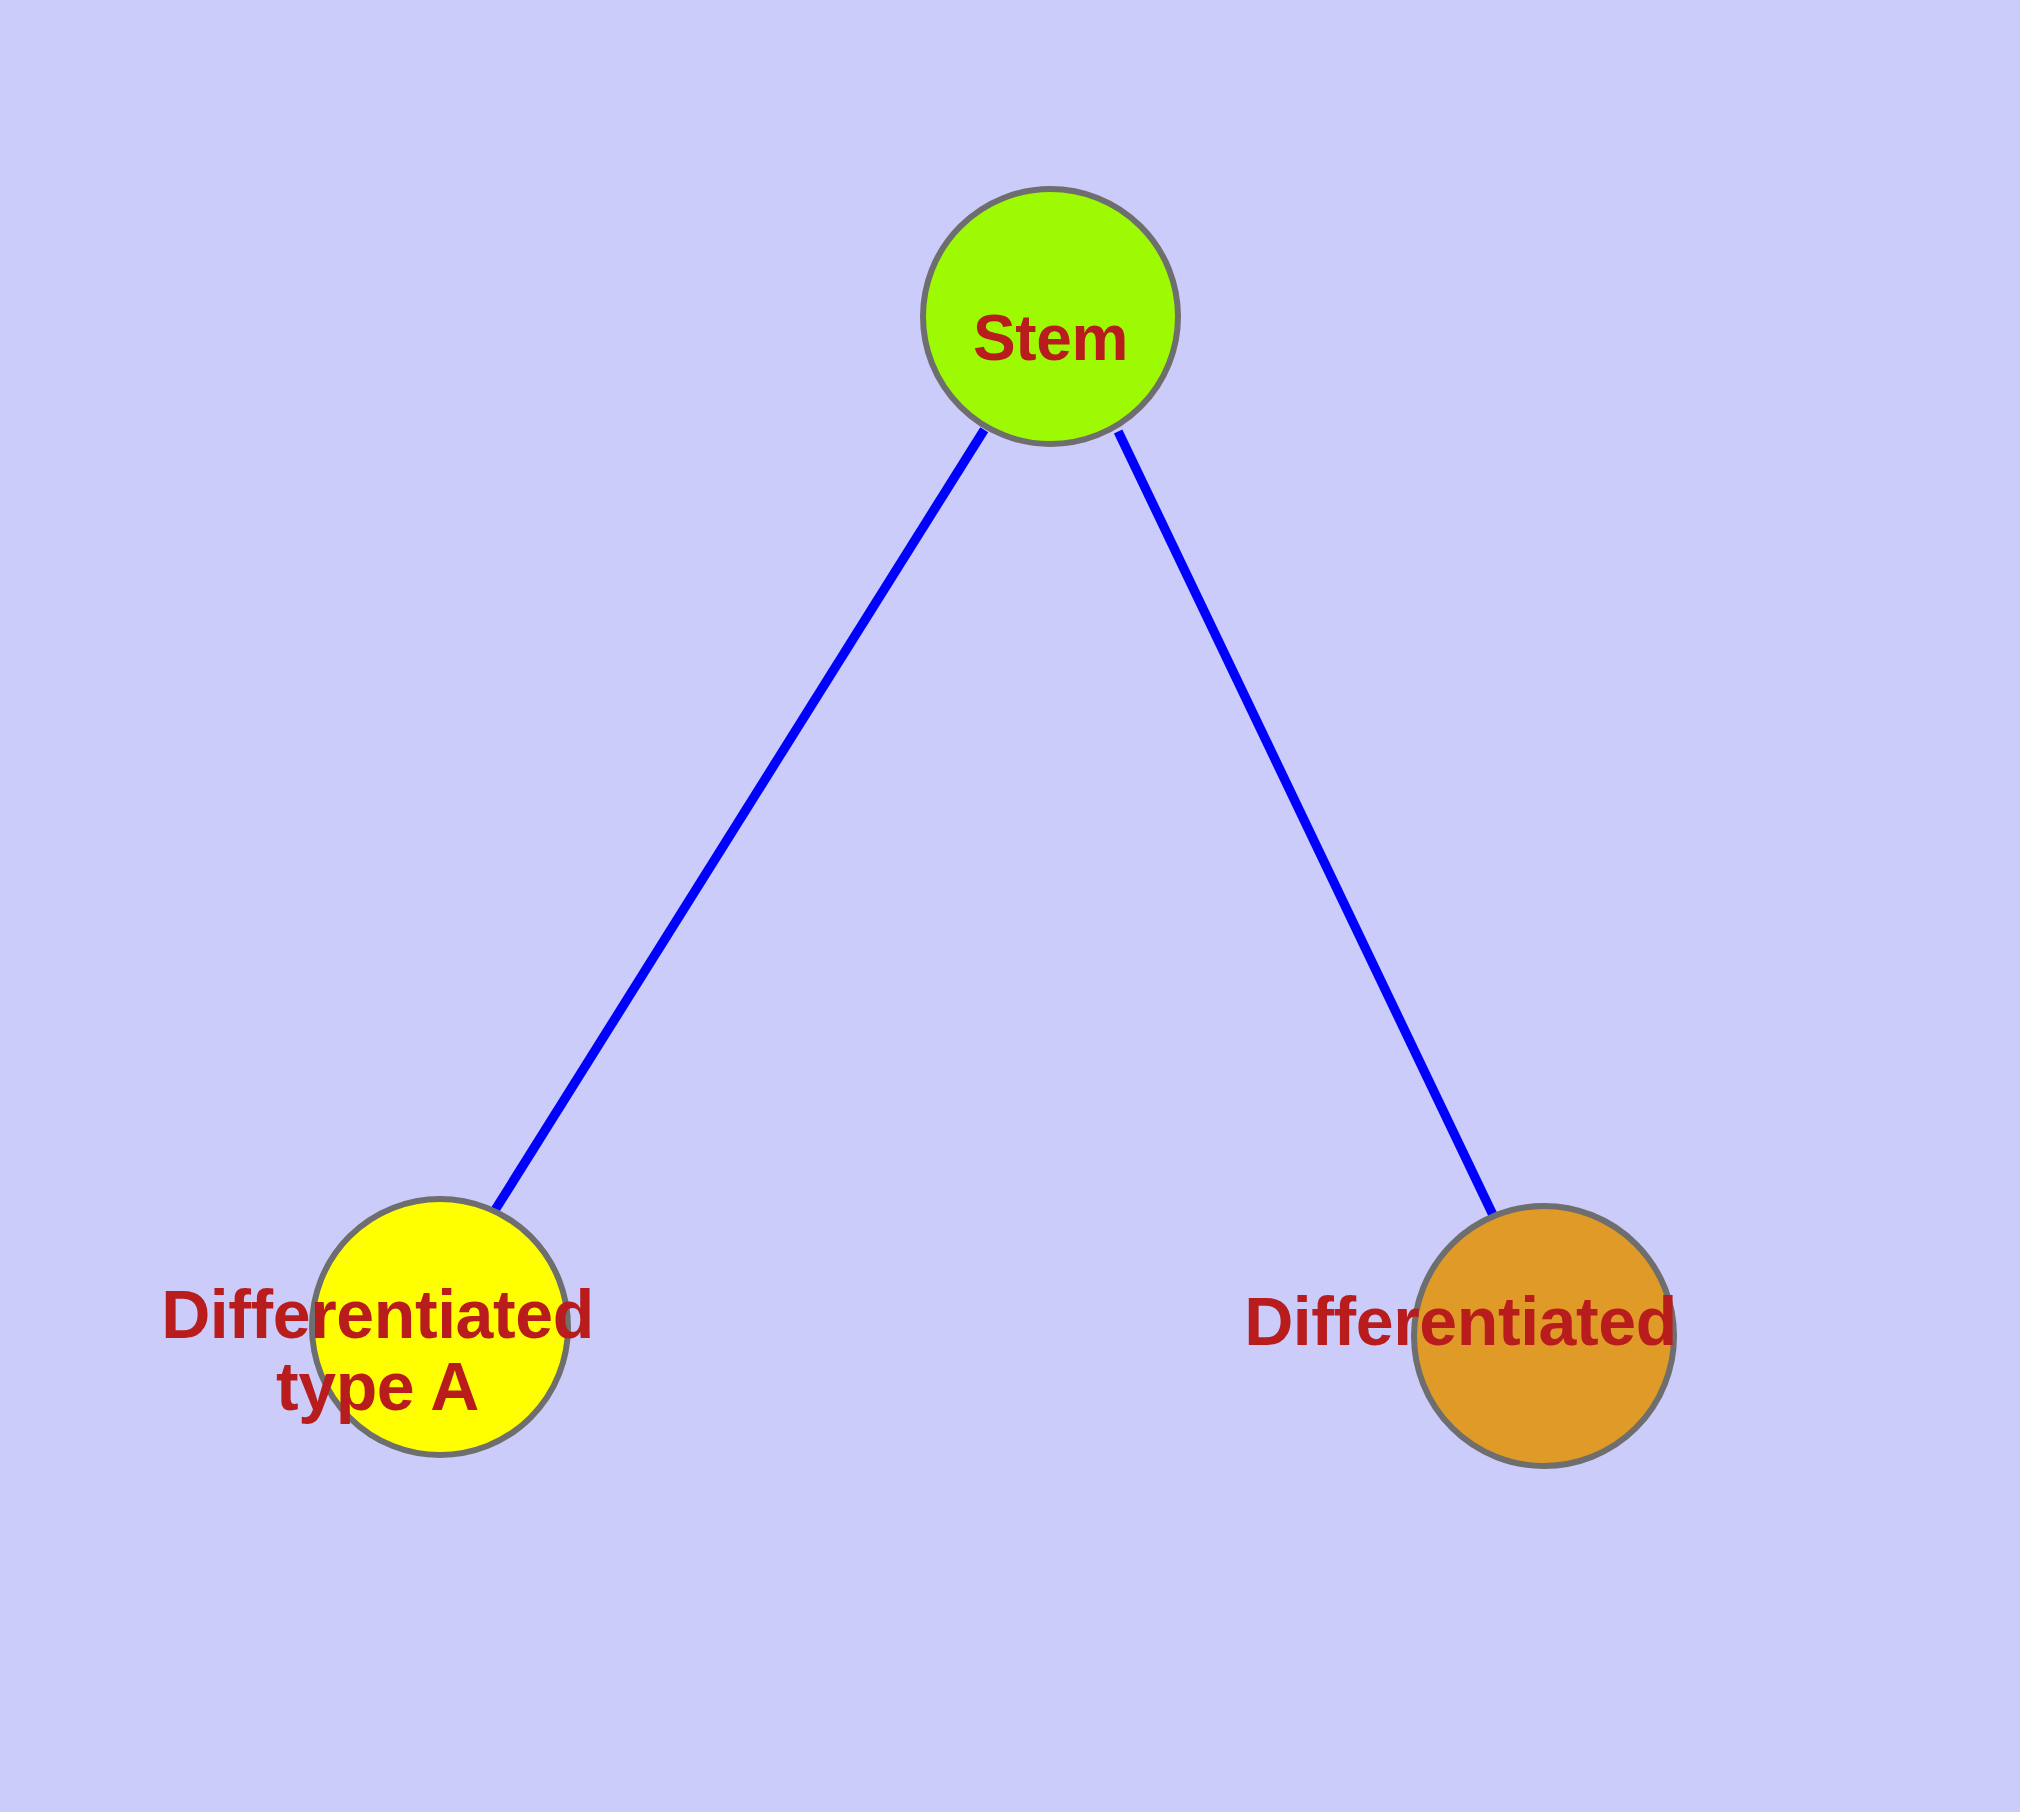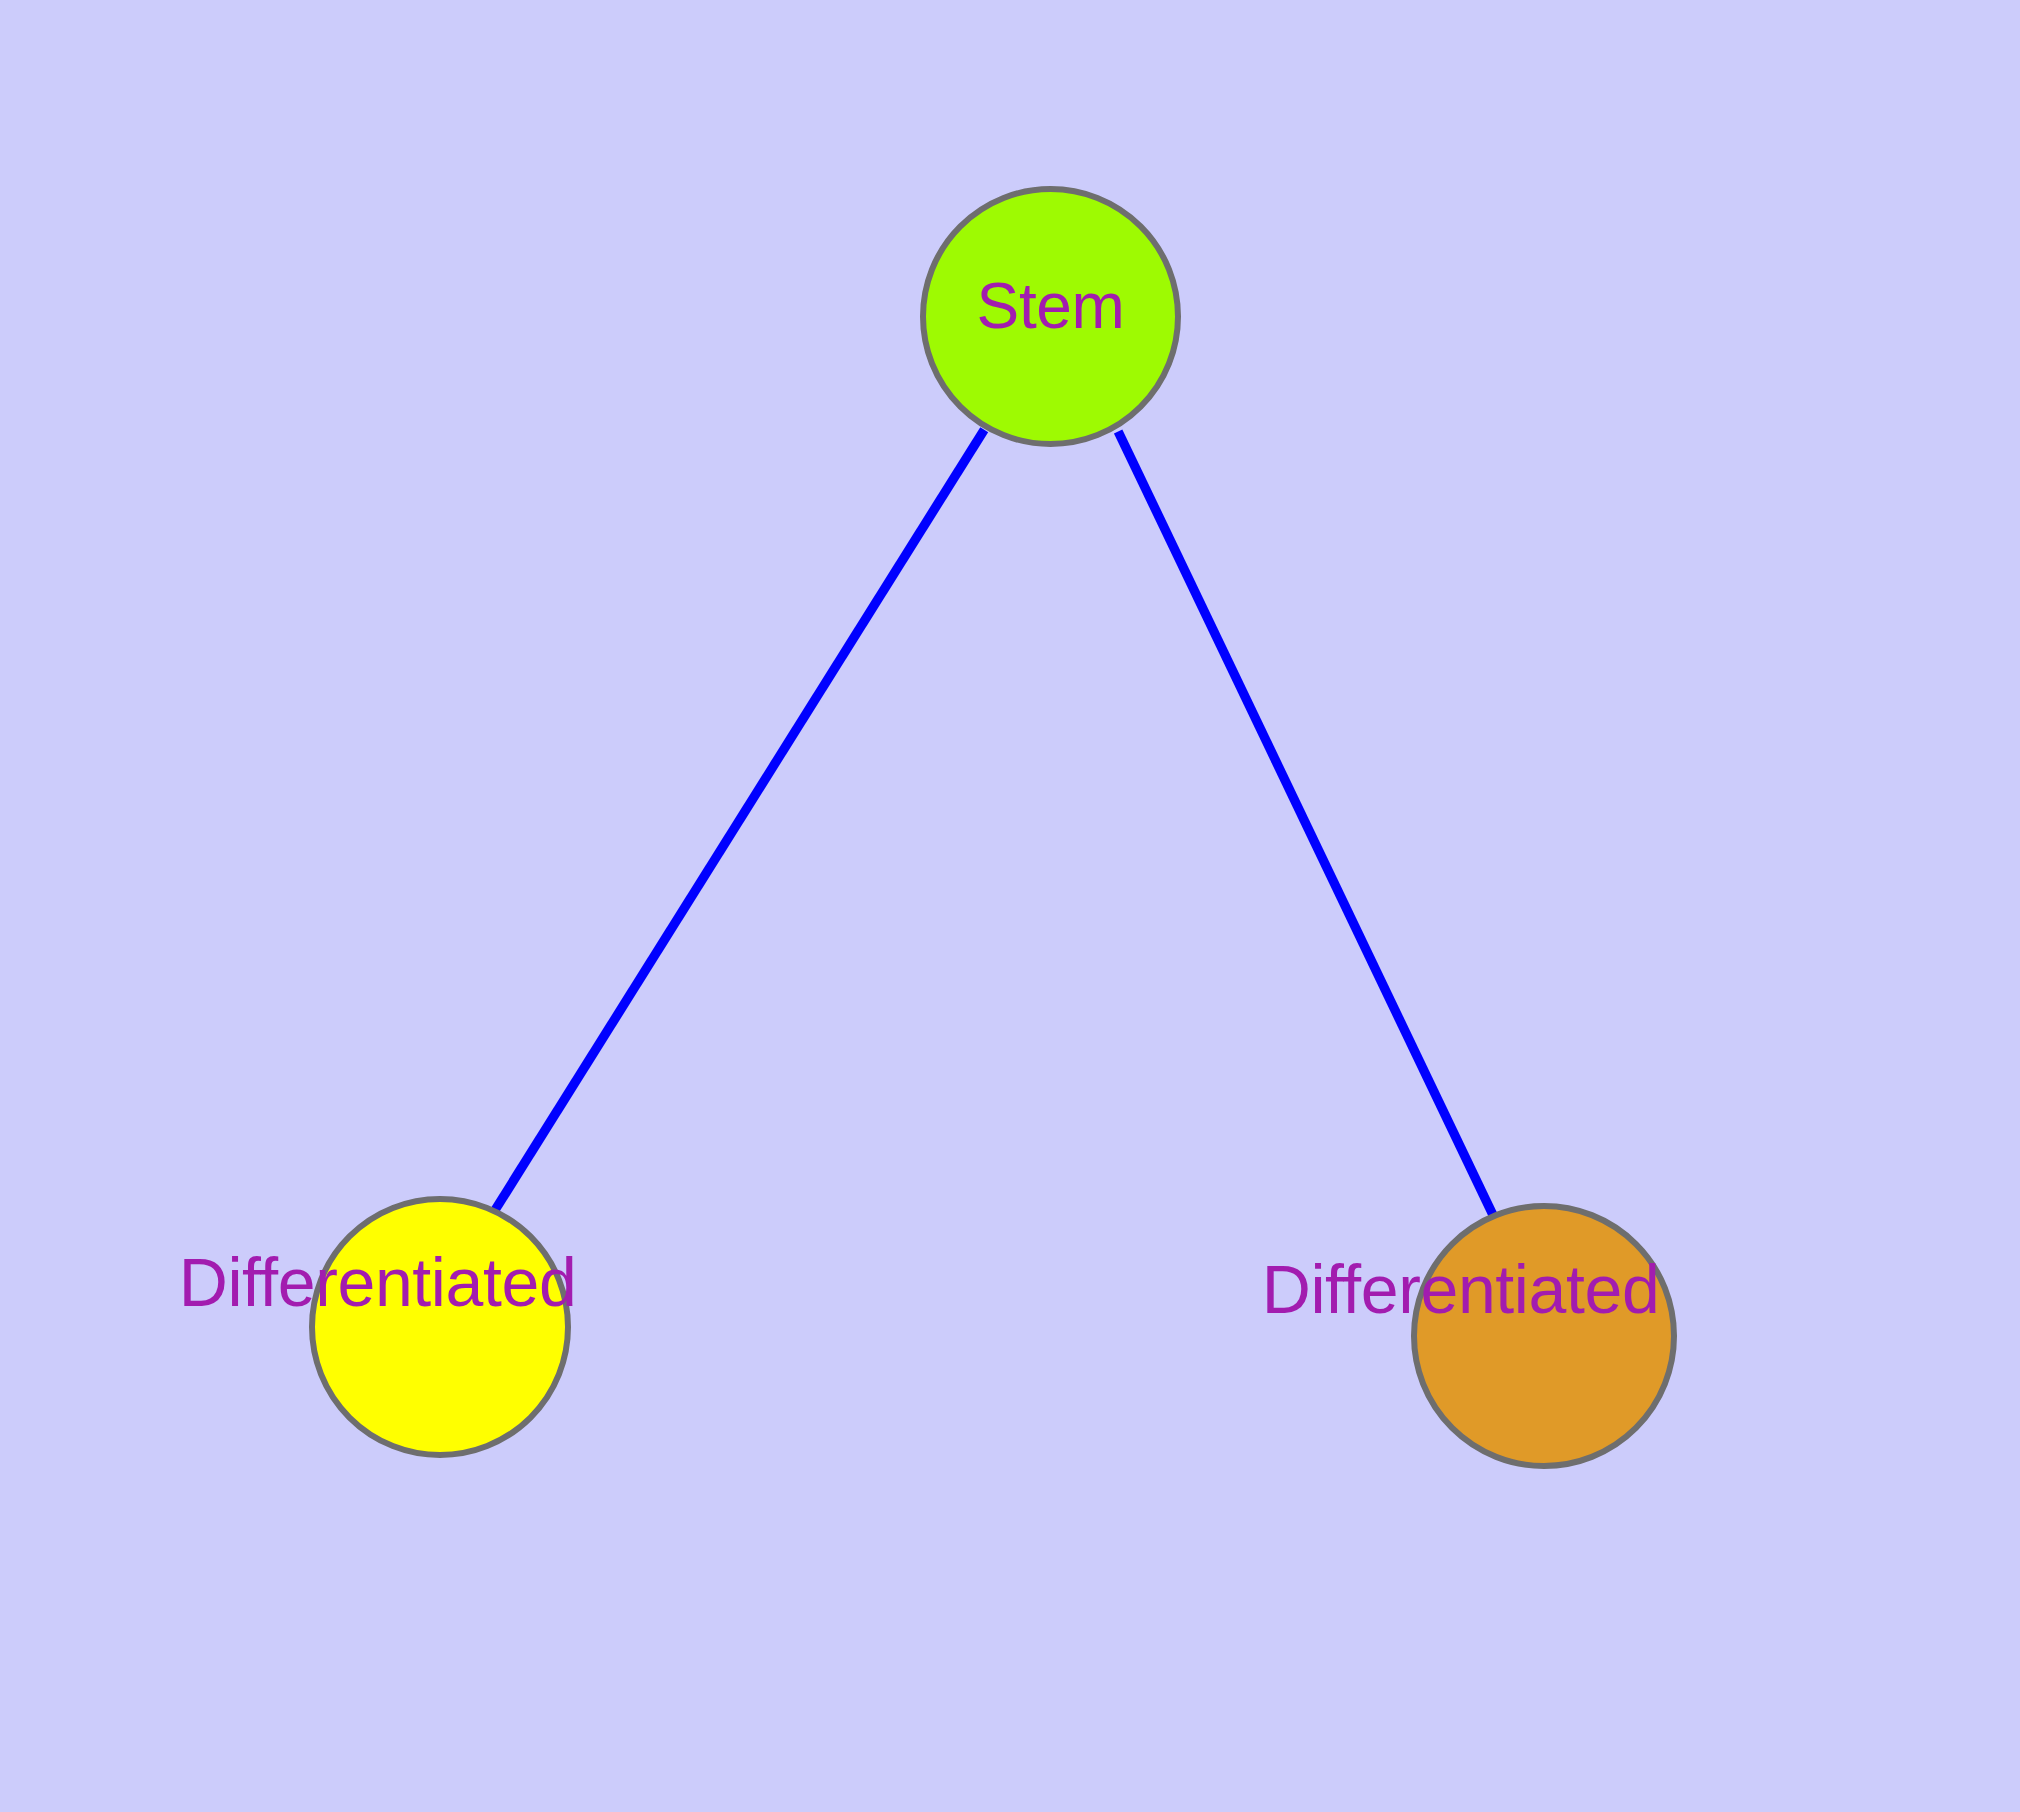--- a/index.html
+++ b/index.html
@@ -28,26 +28,27 @@
     height: 1812px;
   }
   .node {
     position: absolute;
     border-radius: 50%;
     box-sizing: border-box;
     border: 6px solid #6e6e6e;
   }
   .node-label {
     position: absolute;
-    color: #a21caf;
-    font-weight: normal;
+    color: #b91c1c;
+    font-weight: bold;
     text-align: center;
     white-space: nowrap;
     line-height: 1.06;
     letter-spacing: -0.4px;
+    margin-top: 32px;
   }
   #node-stem {
     left: 920px;
     top: 186px;
     width: 261px;
     height: 261px;
     background: #9efa02;
   }
   #label-stem {
     left: 881px;
@@ -95,20 +96,21 @@
   <div class="node" id="node-stem"></div>
   <div class="node" id="node-diff-a"></div>
   <div class="node" id="node-diff-b"></div>
 
   <div class="node-label" id="label-stem">
     <div>Stem</div>
   </div>
 
   <div class="node-label" id="label-diff-a">
     <div>Differentiated</div>
+    <div>type A</div>
   </div>
 
   <div class="node-label" id="label-diff-b">
     <div>Differentiated</div>
   </div>
 
 </div>
 
 
 </body></html>

